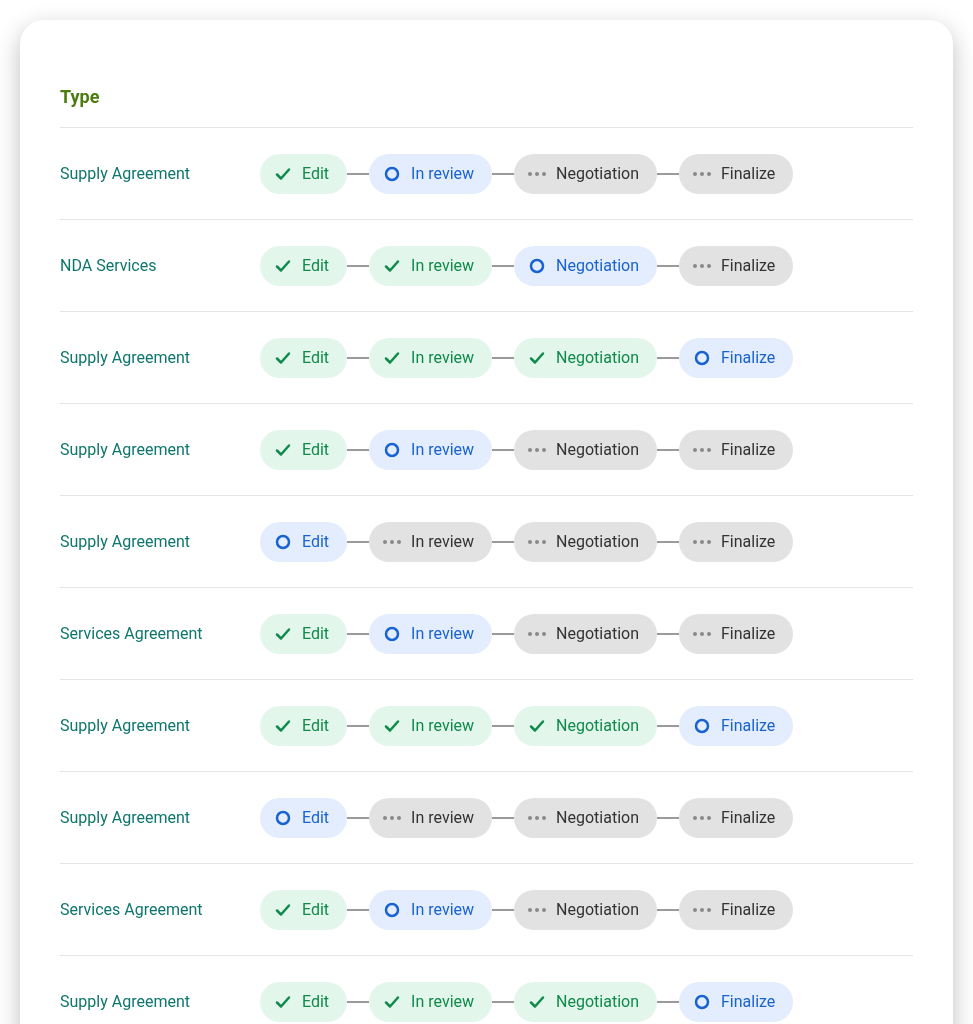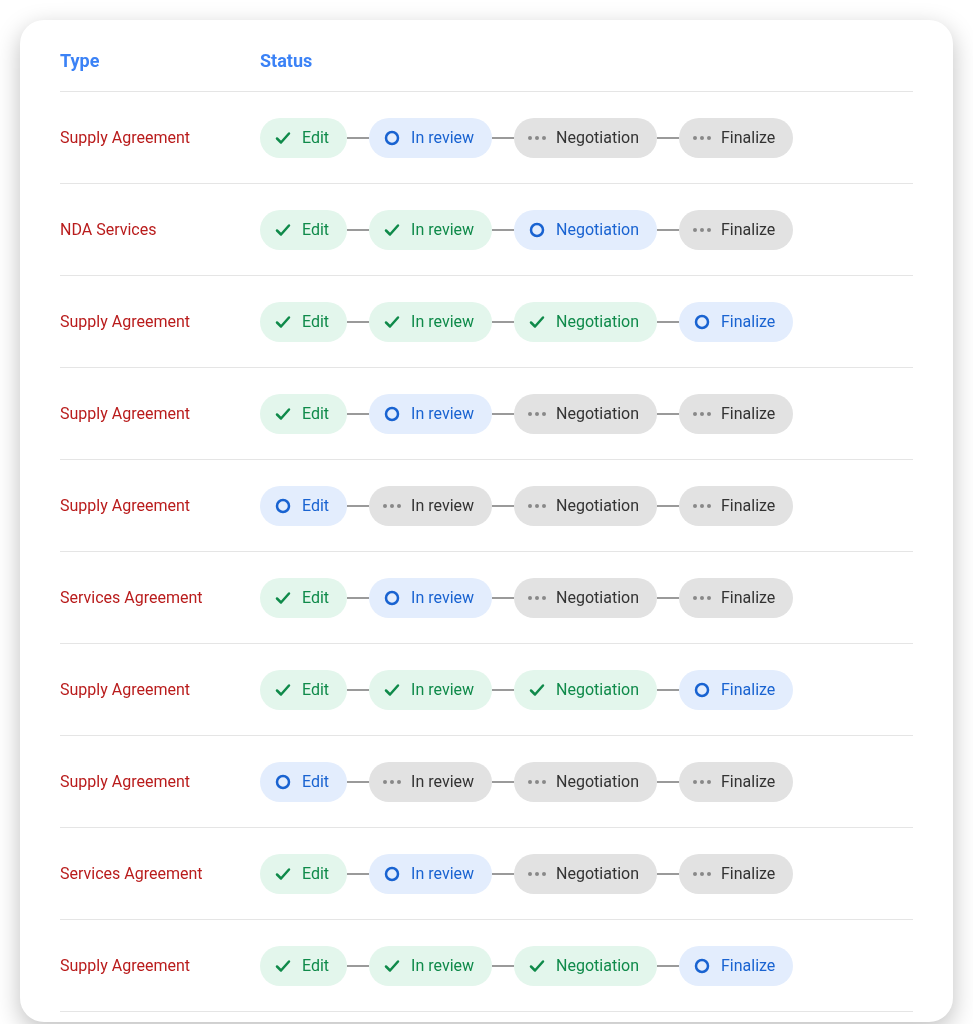--- a/index.html
+++ b/index.html
@@ -28,31 +28,32 @@
     width: 200px;
     flex-shrink: 0;
   }
   .col-status {
     flex: 1;
   }
   .header .col-type,
   .header .col-status {
     font-weight: 700;
     font-size: 18px;
-    color: #3b82f6;
+    color: #4d7c0f;
+    margin-top: 36px;
   }
   .row {
     display: flex;
     align-items: center;
     height: 92px;
     border-bottom: 1px solid #e5e5e5;
   }
   .type-label {
     font-size: 16px;
-    color: #b91c1c;
+    color: #0f766e;
   }
   .stages {
     display: flex;
     align-items: center;
   }
   .pill {
     display: inline-flex;
     align-items: center;
     height: 40px;
     border-radius: 20px;
@@ -96,21 +97,20 @@
   .dots span {
     width: 4px; height: 4px; border-radius: 50%; background: #888;
   }
 </style>
 </head>
 <body>
 
 <div class="card">
   <div class="header">
     <div class="col-type">Type</div>
-    <div class="col-status">Status</div>
   </div>
   <div id="rows">
       <div class="row">
         <div class="col-type type-label">Supply Agreement</div>
         <div class="col-status stages">
           <div class="pill done">
             <span class="icon">
               <svg class="check-svg" width="16" height="16" viewBox="0 0 16 16" fill="none" stroke-width="2.5" stroke-linecap="round" stroke-linejoin="round">
                 <polyline points="2,8.5 6,12.5 14,3.5"></polyline>
               </svg>

